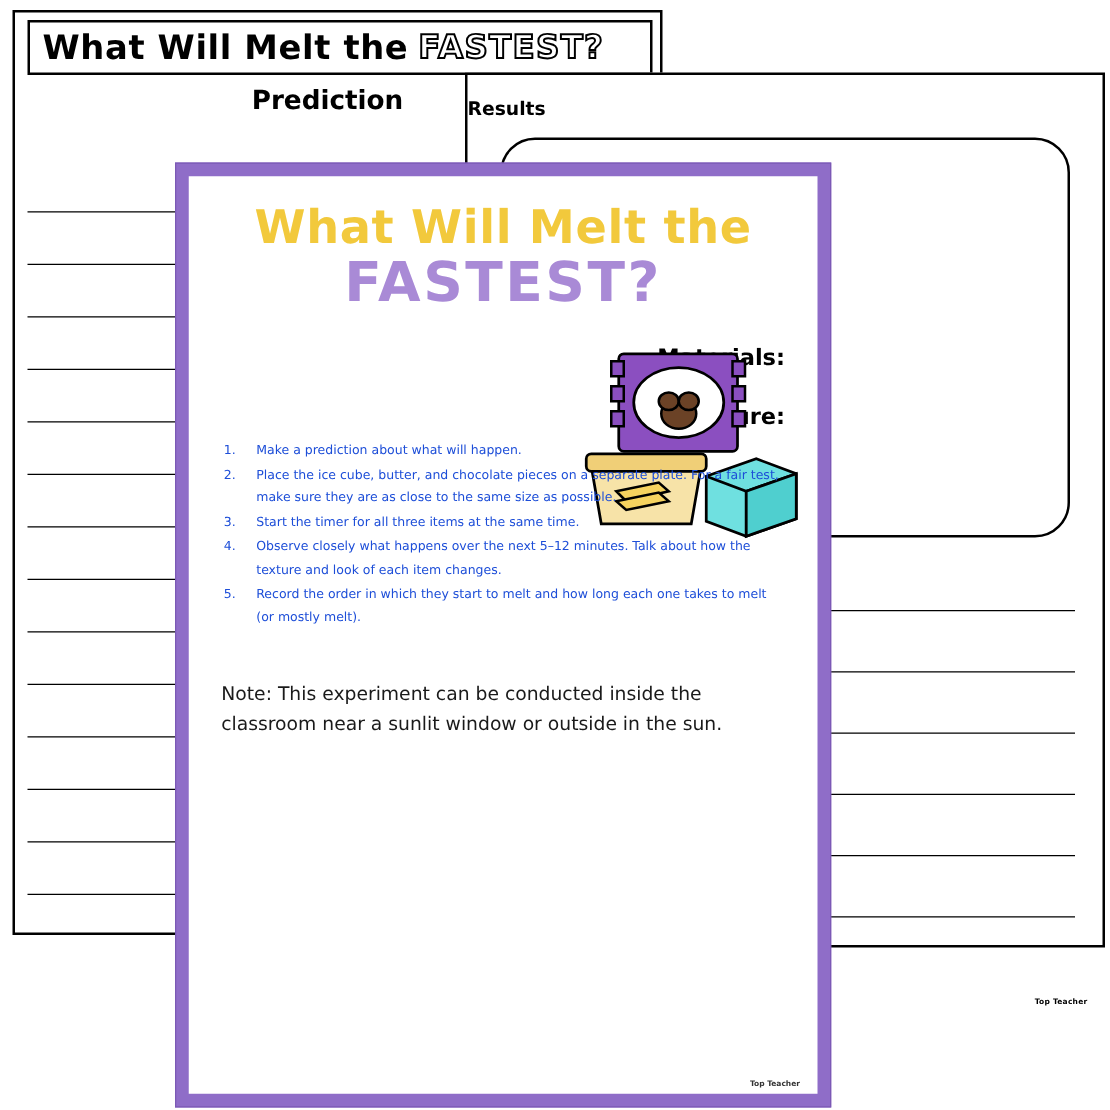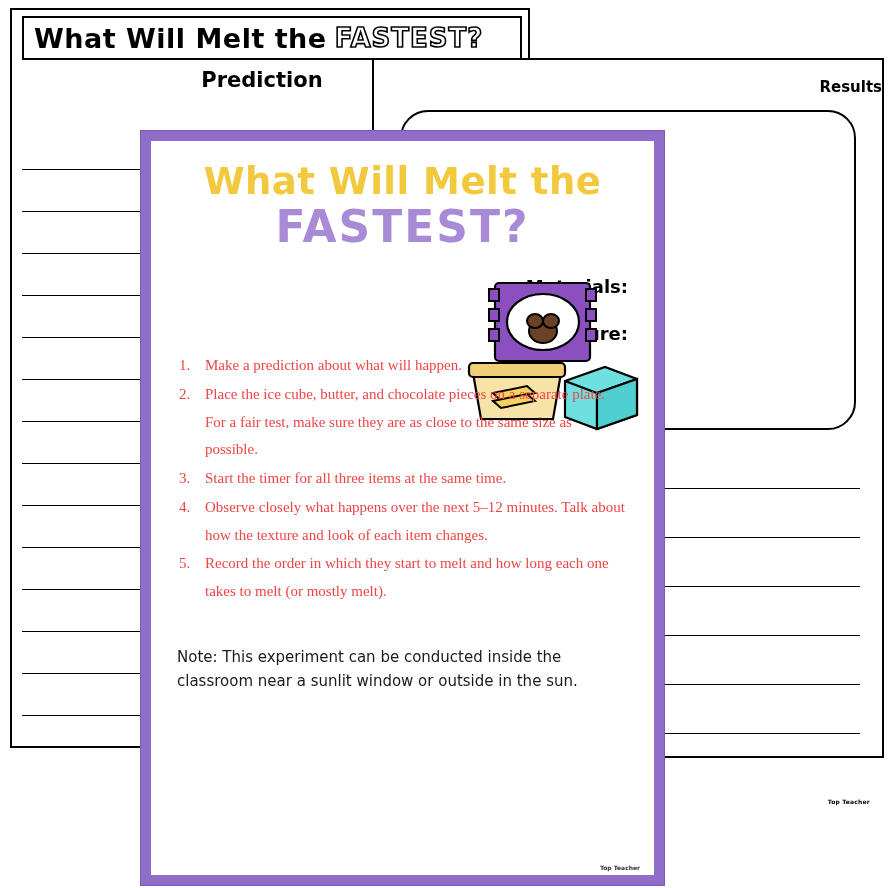--- a/index.html
+++ b/index.html
@@ -84,21 +84,21 @@
     height: 700px;
     background: #ffffff;
     border: 2px solid #000000;
     box-sizing: border-box;
   }
   #results-label {
     position: absolute;
     left: 0;
     top: 18px;
     width: 100%;
-    text-align: right;
+    text-align: left;
     font-weight: bold;
     font-size: 15px;
     color: #000;
   }
   #results-box {
     position: absolute;
     left: 26px;
     top: 50px;
     width: 456px;
     height: 320px;
@@ -214,28 +214,27 @@
     left: 8px;
     top: 0;
   }
   ol.procedure {
     margin: 0;
     padding: 0;
     list-style: none;
     counter-reset: proc;
   }
   ol.procedure li {
-    font-size: 15px;
-    color: #ef4444;
+    font-size: 10px;
+    color: #1d4ed8;
     line-height: 1.85;
     padding-left: 28px;
     position: relative;
     counter-increment: proc;
     margin-bottom: 1px;
-    font-family: Liberation Serif, serif;
   }
   ol.procedure li::before {
     content: counter(proc) ".";
     position: absolute;
     left: 2px;
     top: 0;
   }
   #note {
     font-size: 15px;
     color: #1a1a1a;

